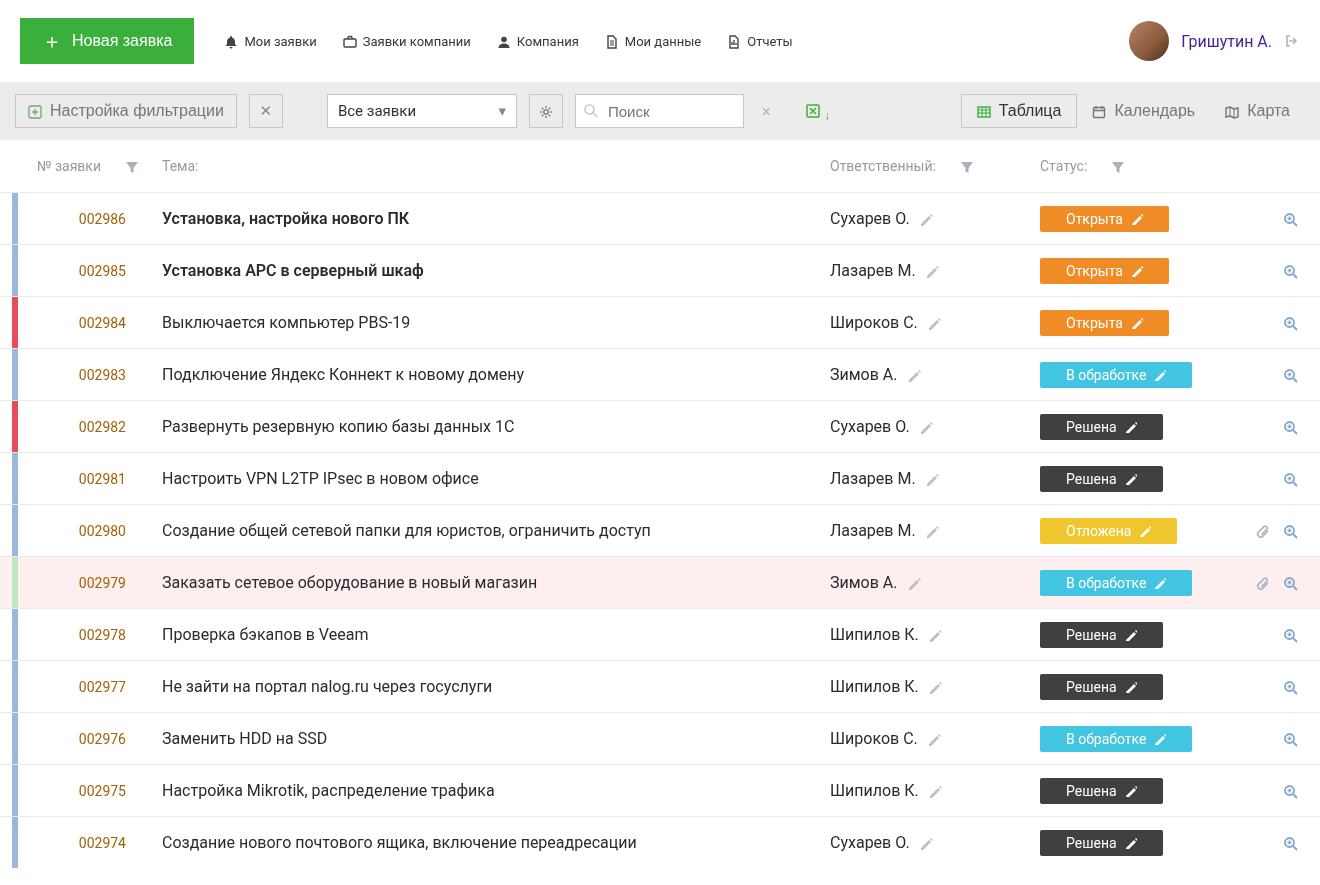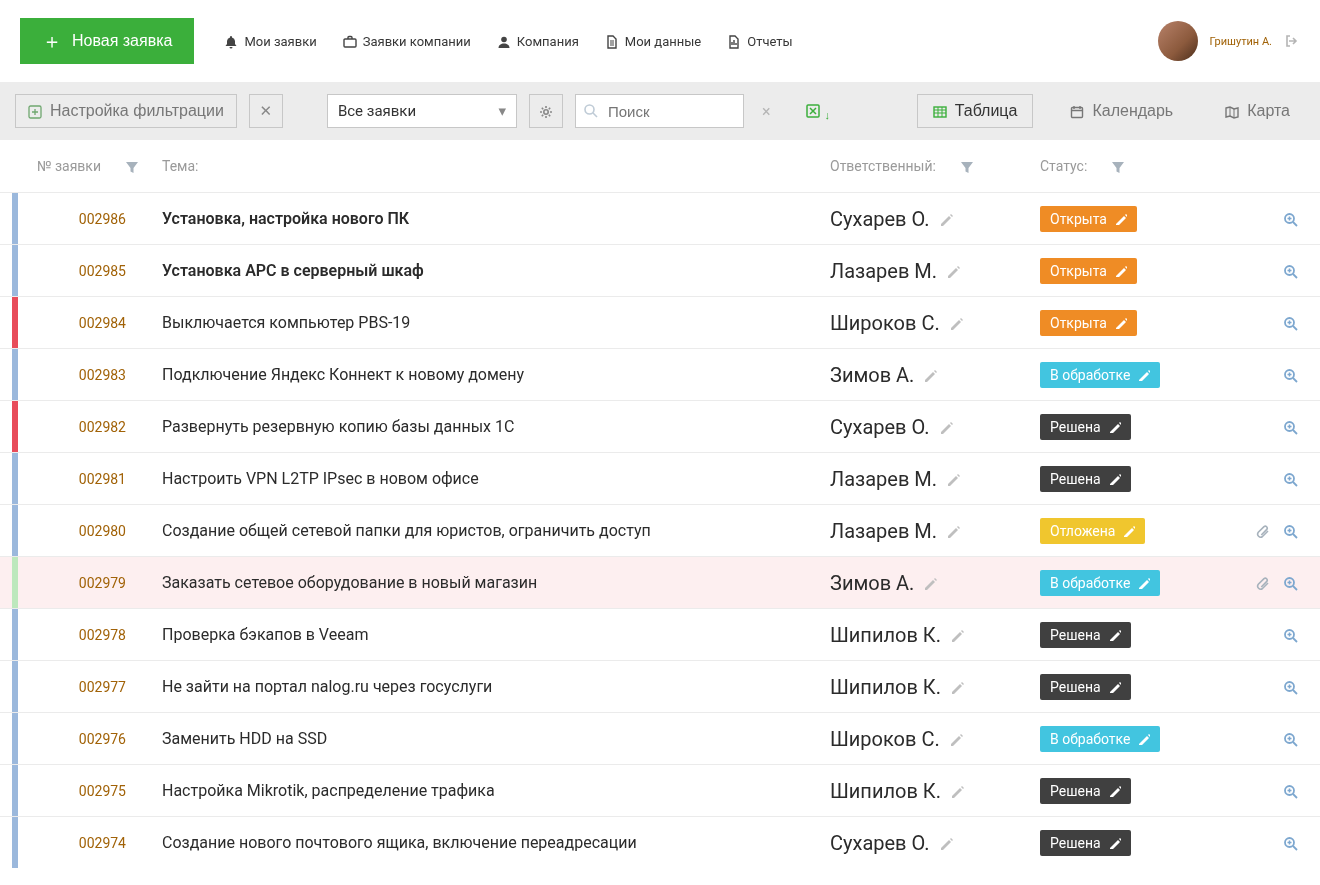--- a/index.html
+++ b/index.html
@@ -53,21 +53,21 @@
       align-items: center;
       gap: 12px;
     }
     .avatar {
       width: 40px;
       height: 40px;
       border-radius: 50%;
       background: linear-gradient(135deg, #b8826a 0%, #8c5a3d 60%, #4a2d1b 100%);
       display: inline-block;
     }
-    .user-name { font-size: 11px; color: #a16207; cursor: pointer; }
+    .user-name { font-size: 16px; color: #4c1d95; cursor: pointer; }
     .logout-icon { color: #b5b5b5; cursor: pointer; }
 
     
     .toolbar {
       display: flex;
       align-items: center;
       gap: 12px;
       background: #ececec;
       padding: 12px 15px;
     }
@@ -142,21 +142,20 @@
     .view-btn {
       display: inline-flex;
       align-items: center;
       gap: 8px;
       border: none;
       background: transparent;
       color: #777;
       font-size: 16px;
       padding: 7px 15px;
       cursor: pointer;
-      margin-left: 22px;
     }
     .view-btn.active {
       border: 1px solid #c7c7c7;
       background: #ececec;
       color: #3baf3b;
     }
     .view-btn.active .view-label { color: #333; }
     .view-btn .view-ic { font-size: 14px; }
 
     
@@ -197,33 +196,33 @@
       font-size: 14px;
       padding-right: 18px;
     }
     .row .cell-subject {
       font-size: 16px;
       color: #2b2b2b;
       padding: 14px 10px 14px 18px;
     }
     .row .cell-subject.bold { font-weight: 600; }
     .row .cell-responsible {
-      font-size: 20px;
+      font-size: 16px;
       color: #2b2b2b;
       display: inline-flex;
       align-items: center;
       gap: 10px;
     }
     .edit-icon { color: #bfbfbf; cursor: pointer; }
     .status-badge {
       display: inline-flex;
       align-items: center;
       gap: 8px;
       color: #fff;
-      padding: 5px 10px;
+      padding: 5px 26px;
       border-radius: 2px;
       font-size: 14px;
       cursor: pointer;
       margin-left: 10px;
     }
     .status-open { background: #ef8c25; }
     .status-processing { background: #42c5e0; }
     .status-solved { background: #404040; }
     .status-postponed { background: #f0c62e; }
     .status-badge .edit-in-badge { font-size: 12px; }

